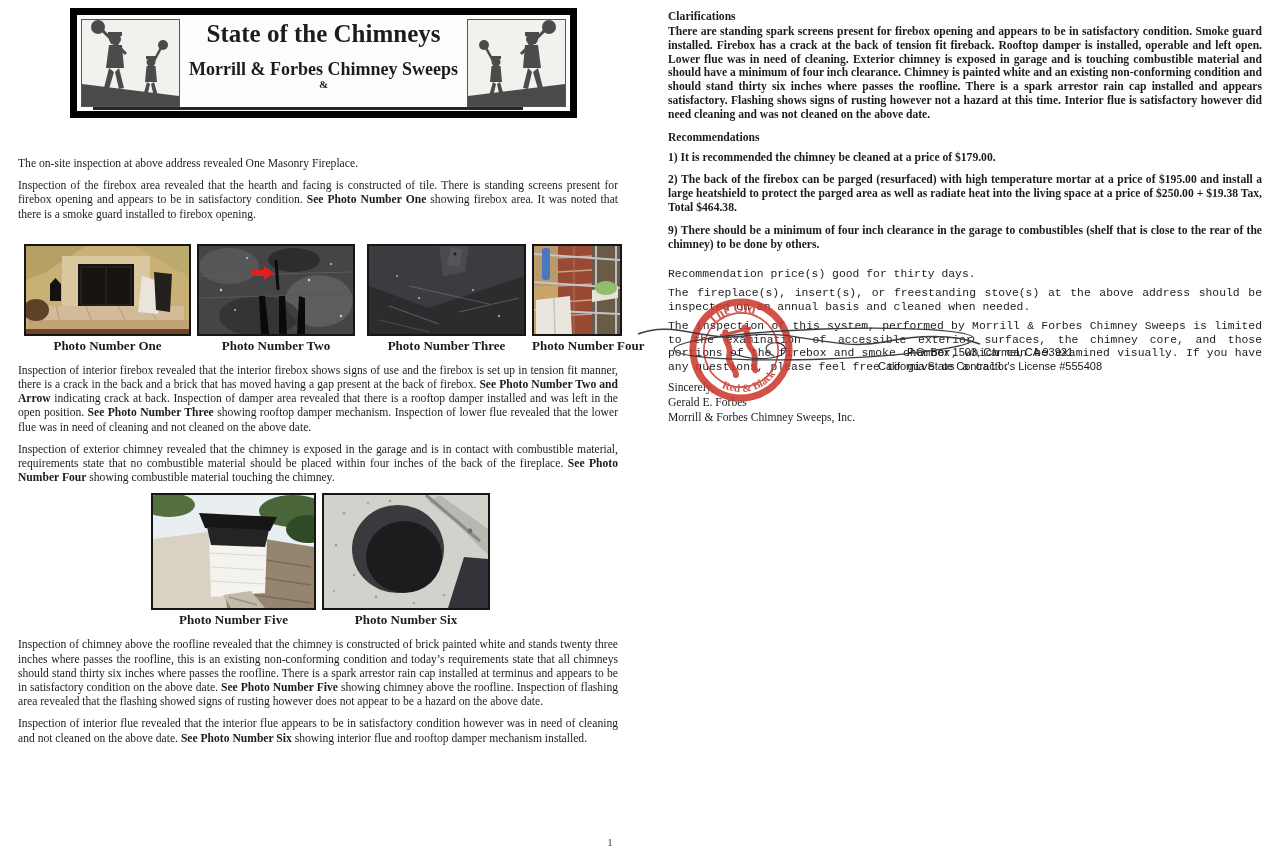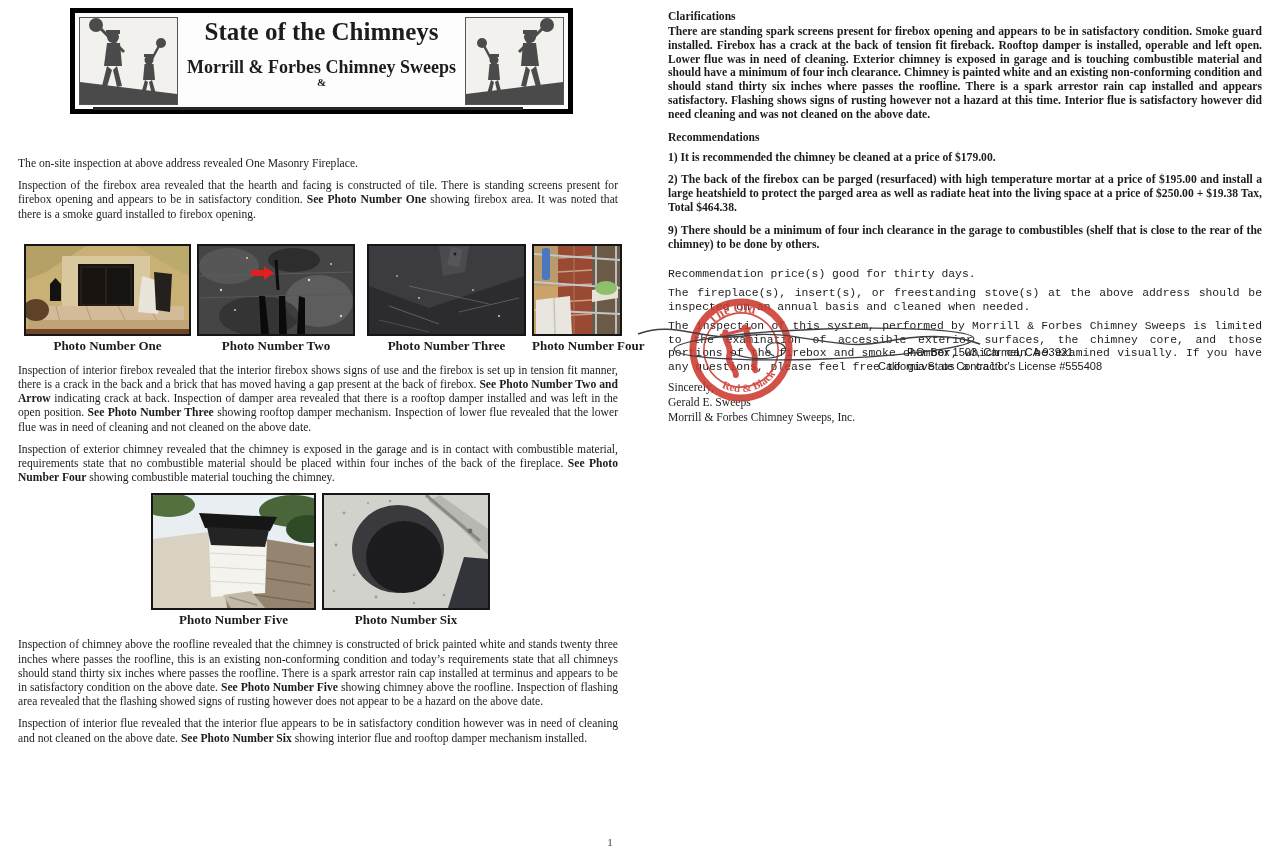--- a/index.html
+++ b/index.html
@@ -3,21 +3,21 @@
 <meta charset="utf-8">
 <style>
   html,body{margin:0;padding:0;background:#fff;}
   .sheet{position:relative;width:1280px;height:858px;background:#ffffff;overflow:hidden;
          font-family:"Liberation Serif",serif;color:#1c1c1c;}
   .page{position:absolute;top:0;height:858px;width:640px;}
   .page-left{left:0;}
   .page-right{left:640px;}
 
   
-  .banner{position:absolute;left:70px;top:8px;width:493px;height:96px;border:5px solid #000000;
+  .banner{position:absolute;left:70px;top:8px;width:493px;height:96px;border:7px solid #000000;
           background:#fdfdfd;display:flex;align-items:stretch;}
   .sil-box{width:97px;height:86px;margin:4px;border:1px solid #555;background:#f2f1ee;flex:0 0 auto;}
   .sil-box.flip svg{transform:scaleX(-1);}
   .banner-text{flex:1;text-align:center;padding-top:6px;line-height:1;}
   .banner-title{font-size:25px;font-weight:bold;letter-spacing:0px;}
   .banner-co{font-size:18px;font-weight:bold;margin-top:14px;}
   .banner-amp{font-size:11px;font-weight:bold;margin-top:1px;}
   .banner-fp{font-size:18px;font-weight:bold;margin-top:0px;}
   .banner-underline{position:absolute;left:93px;top:107px;width:430px;height:3px;background:#262626;}
 
@@ -293,21 +293,21 @@
         </div>
 
       <div id="notes" class="notes">
           <p class="note">Recommendation price(s) good for thirty days.</p>
           <p class="note">The fireplace(s), insert(s), or freestanding stove(s) at the above address should be inspected on an annual basis and cleaned when needed.</p>
           <p class="note">The inspection of this system, performed by Morrill &amp; Forbes Chimney Sweeps is limited to the examination of accessible exterior surfaces, the chimney core, and those portions of the firebox and smoke chamber, which can be examined visually.  If you have any questions, please feel free to give us a call.</p>
         </div>
 
       <div class="closing">
         <div>Sincerely,</div>
-        <div>Gerald E. Sweeps</div>
+        <div>Gerald E. Forbes</div>
         <div>Morrill &amp; Forbes Chimney Sweeps, Inc.</div>
       </div>
     </div>
 
     <div class="stamp-wrap">
       <svg width="110" height="110" viewBox="0 0 110 110">
         <g transform="rotate(-14 55 55)">
           <circle cx="55" cy="55" r="48" fill="none" stroke="#cc3a30" stroke-width="7"></circle>
           <circle cx="55" cy="55" r="37" fill="none" stroke="#cc3a30" stroke-width="1.6"></circle>
           <defs>

